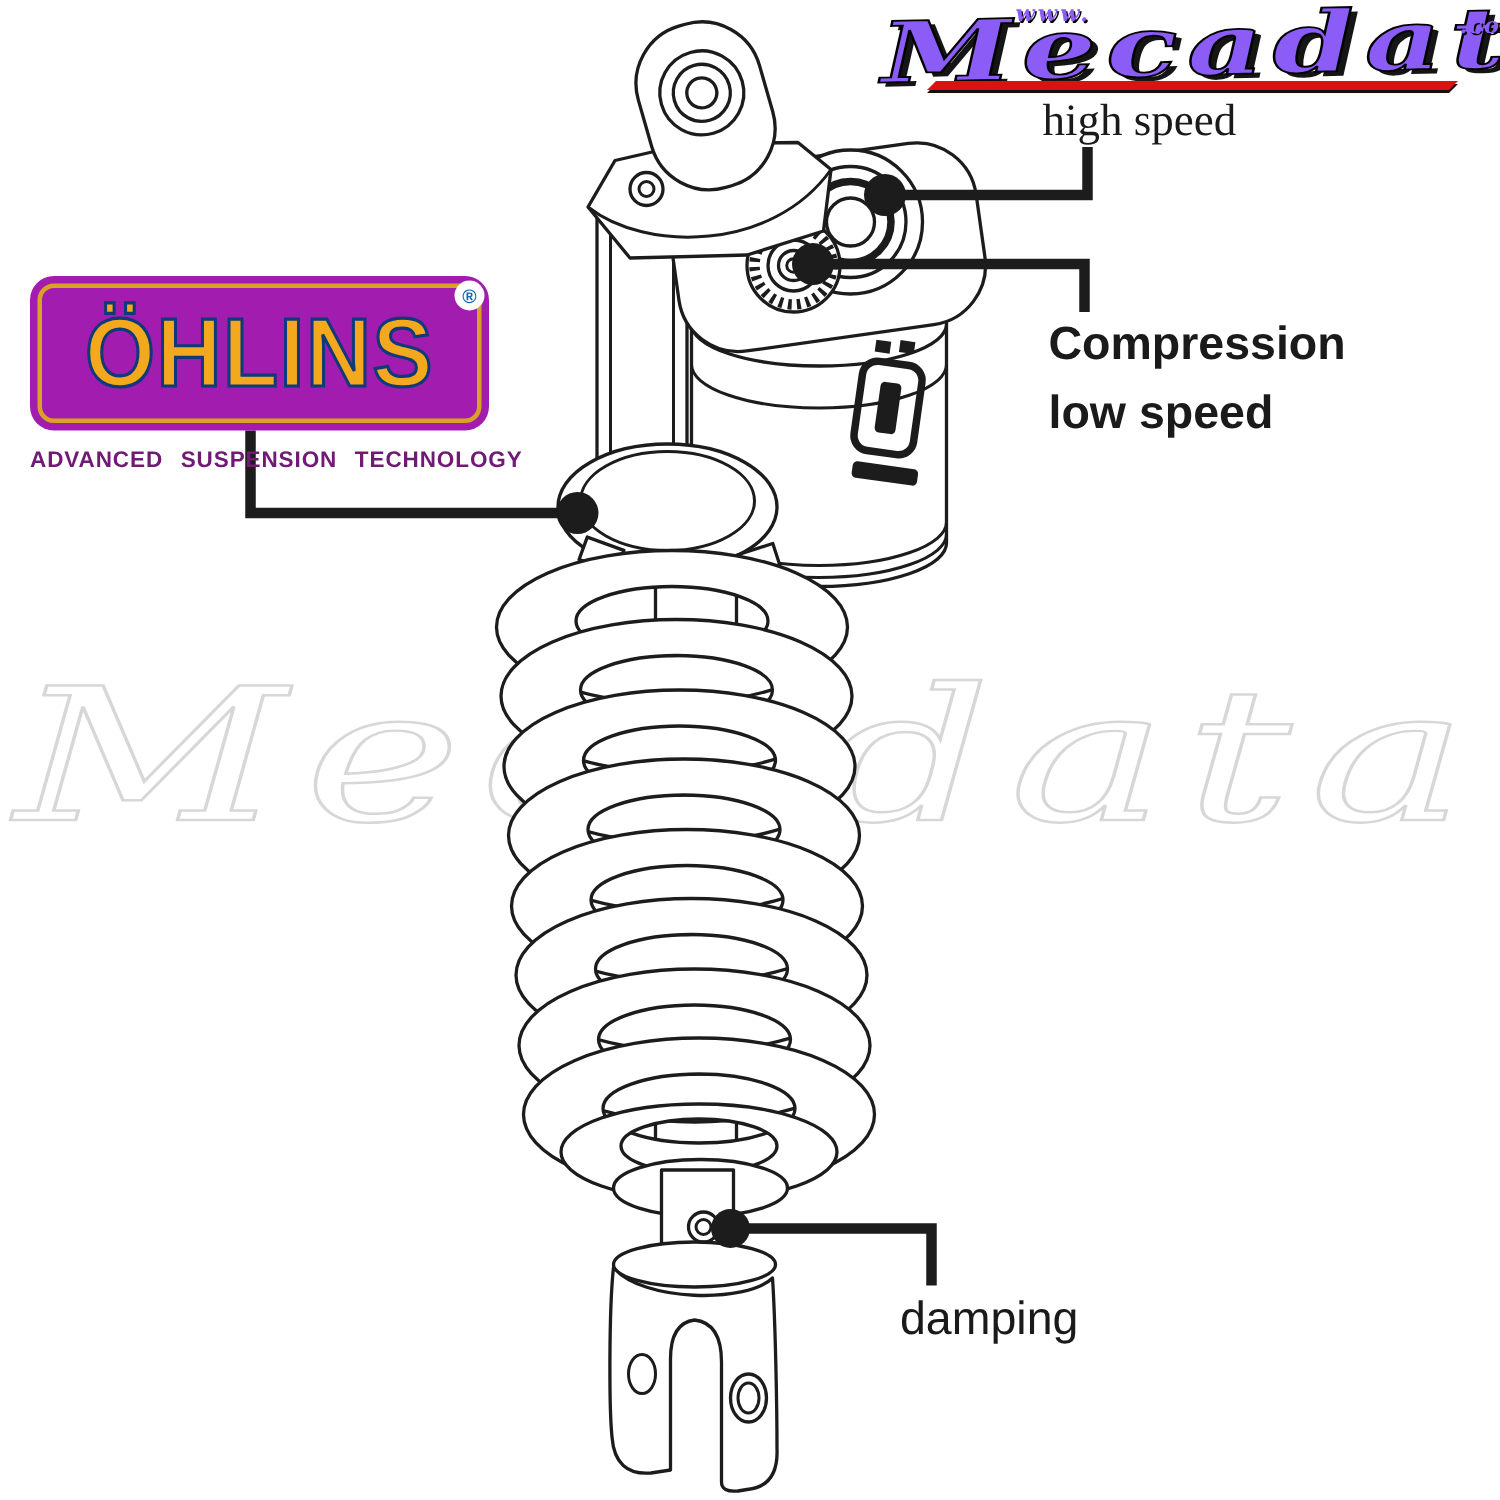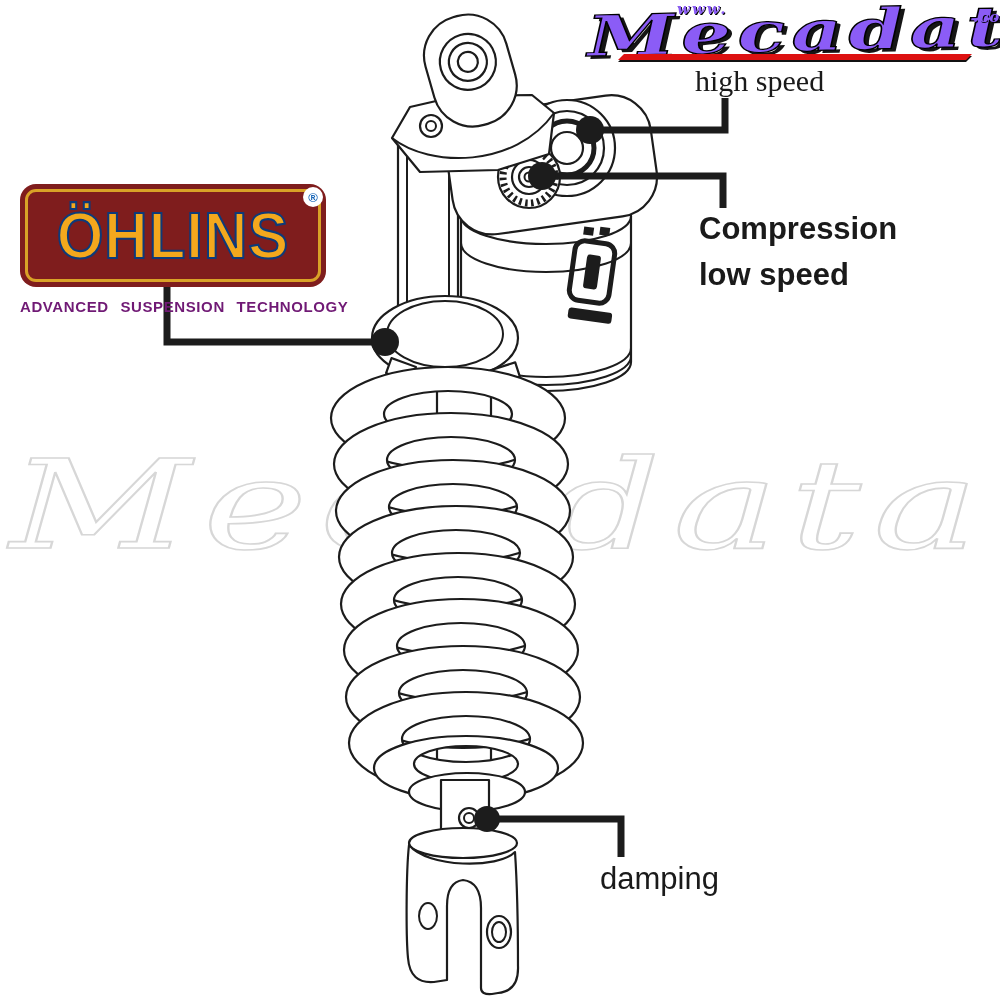--- a/index.html
+++ b/index.html
@@ -25,21 +25,21 @@
   .leader{fill:none;stroke:#1c1c1c;stroke-width:7;stroke-linejoin:miter;}
 
   
   .callout{z-index:2;color:#1a1a1a;}
   #label-high-speed{left:695px;top:64px;font-size:30px;font-family:Liberation Serif, serif;}
   #label-compression{left:699px;top:206px;font-size:31px;line-height:46px;font-weight:bold;}
   #label-rebound{left:600px;top:856px;font-size:31px;line-height:46px;}
 
   
   #ohlins{left:20px;top:184px;width:306px;height:103px;z-index:2;
-    background:#7f1d1d;border-radius:16px;}
+    background:#a21caf;border-radius:16px;}
   #ohlins .inner-border{position:absolute;left:5px;top:5px;right:5px;bottom:5px;
     border:3px solid #d9a227;border-radius:11px;}
   #ohlins .brand{position:absolute;left:0;top:0;width:100%;height:100%;
     display:flex;align-items:center;justify-content:center;
     font-size:60px;font-weight:bold;letter-spacing:1px;color:#f3a81d;
     -webkit-text-stroke:2px #0d3a7a;transform:scaleY(1.08);}
   #ohlins .reg{position:absolute;right:3px;top:3px;width:20px;height:20px;border-radius:50%;
     background:#ffffff;color:#1766b8;font-size:13px;font-weight:bold;
     display:flex;align-items:center;justify-content:center;-webkit-text-stroke:0;}
   #ohlins-tagline{left:20px;top:298px;width:312px;z-index:2;

